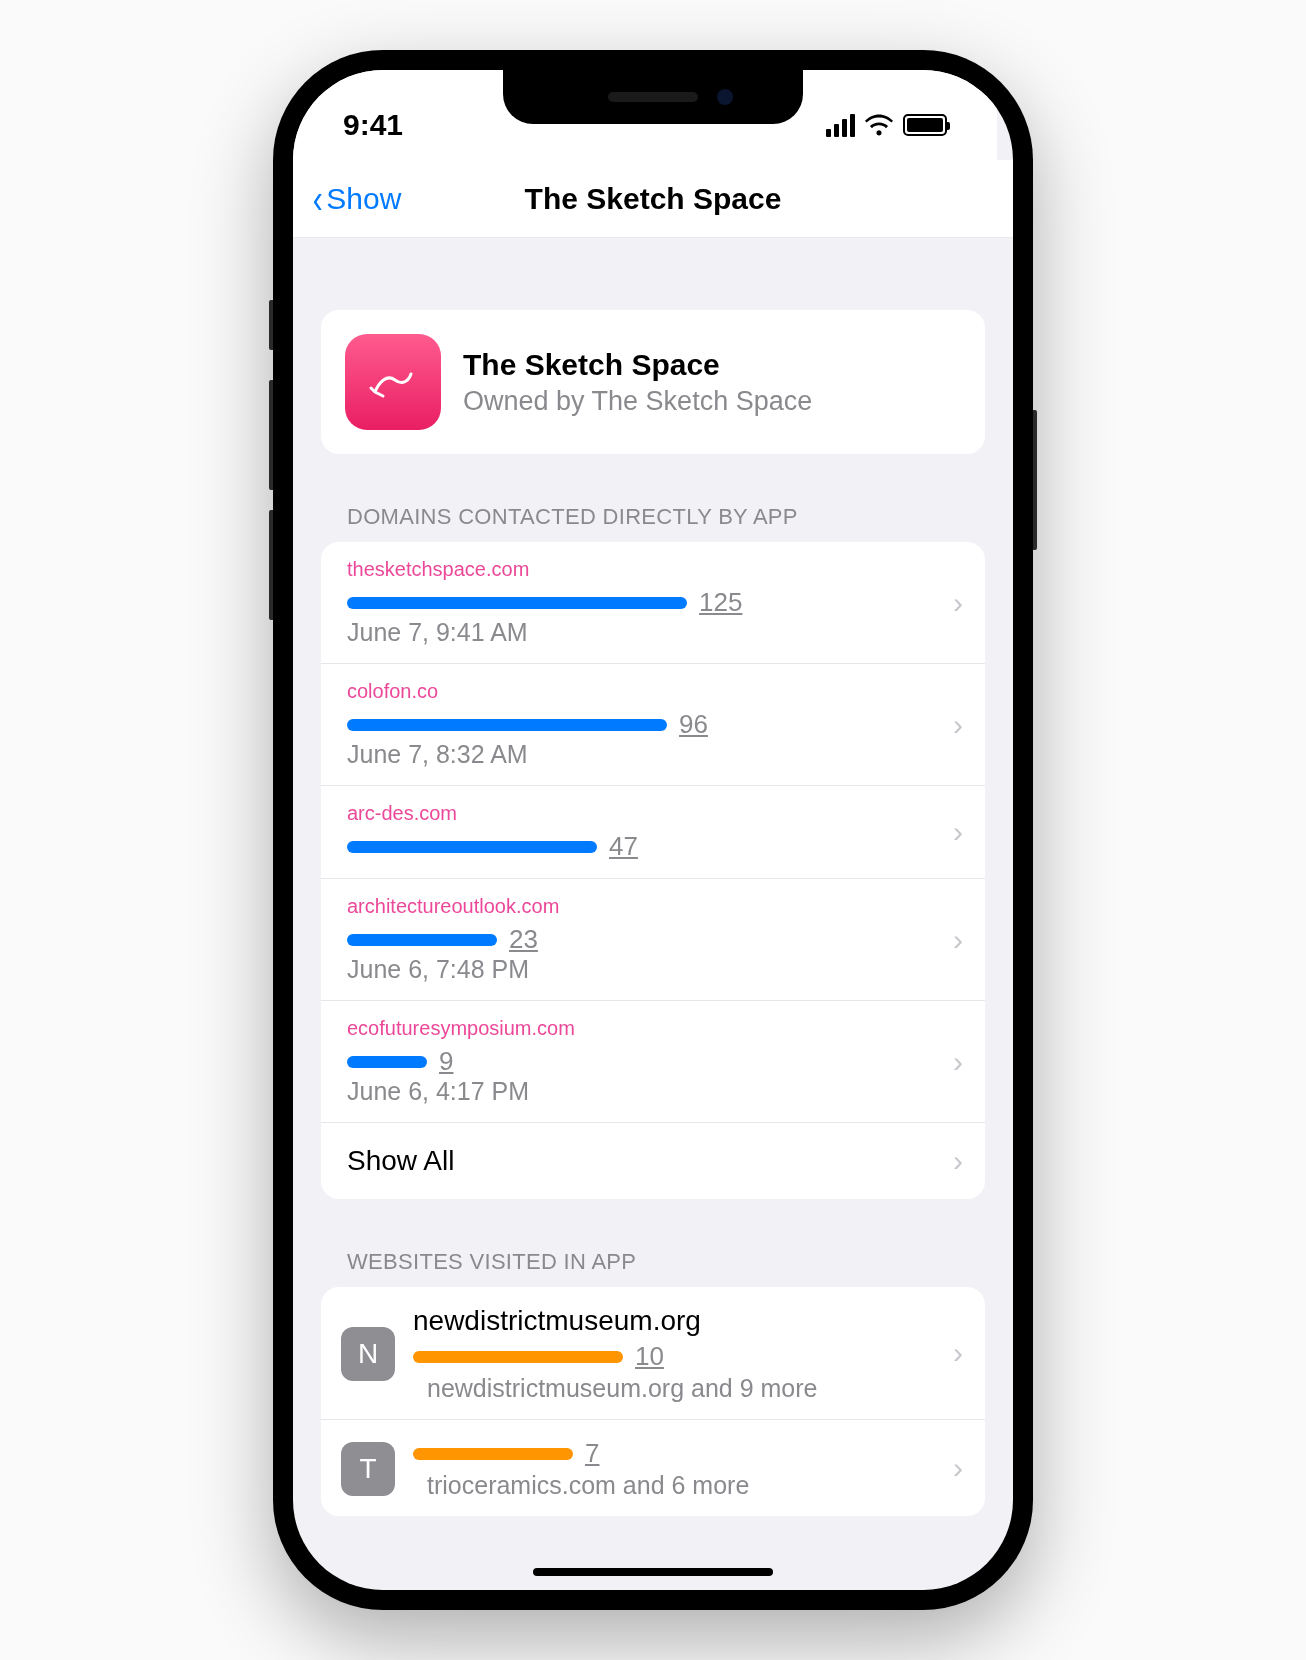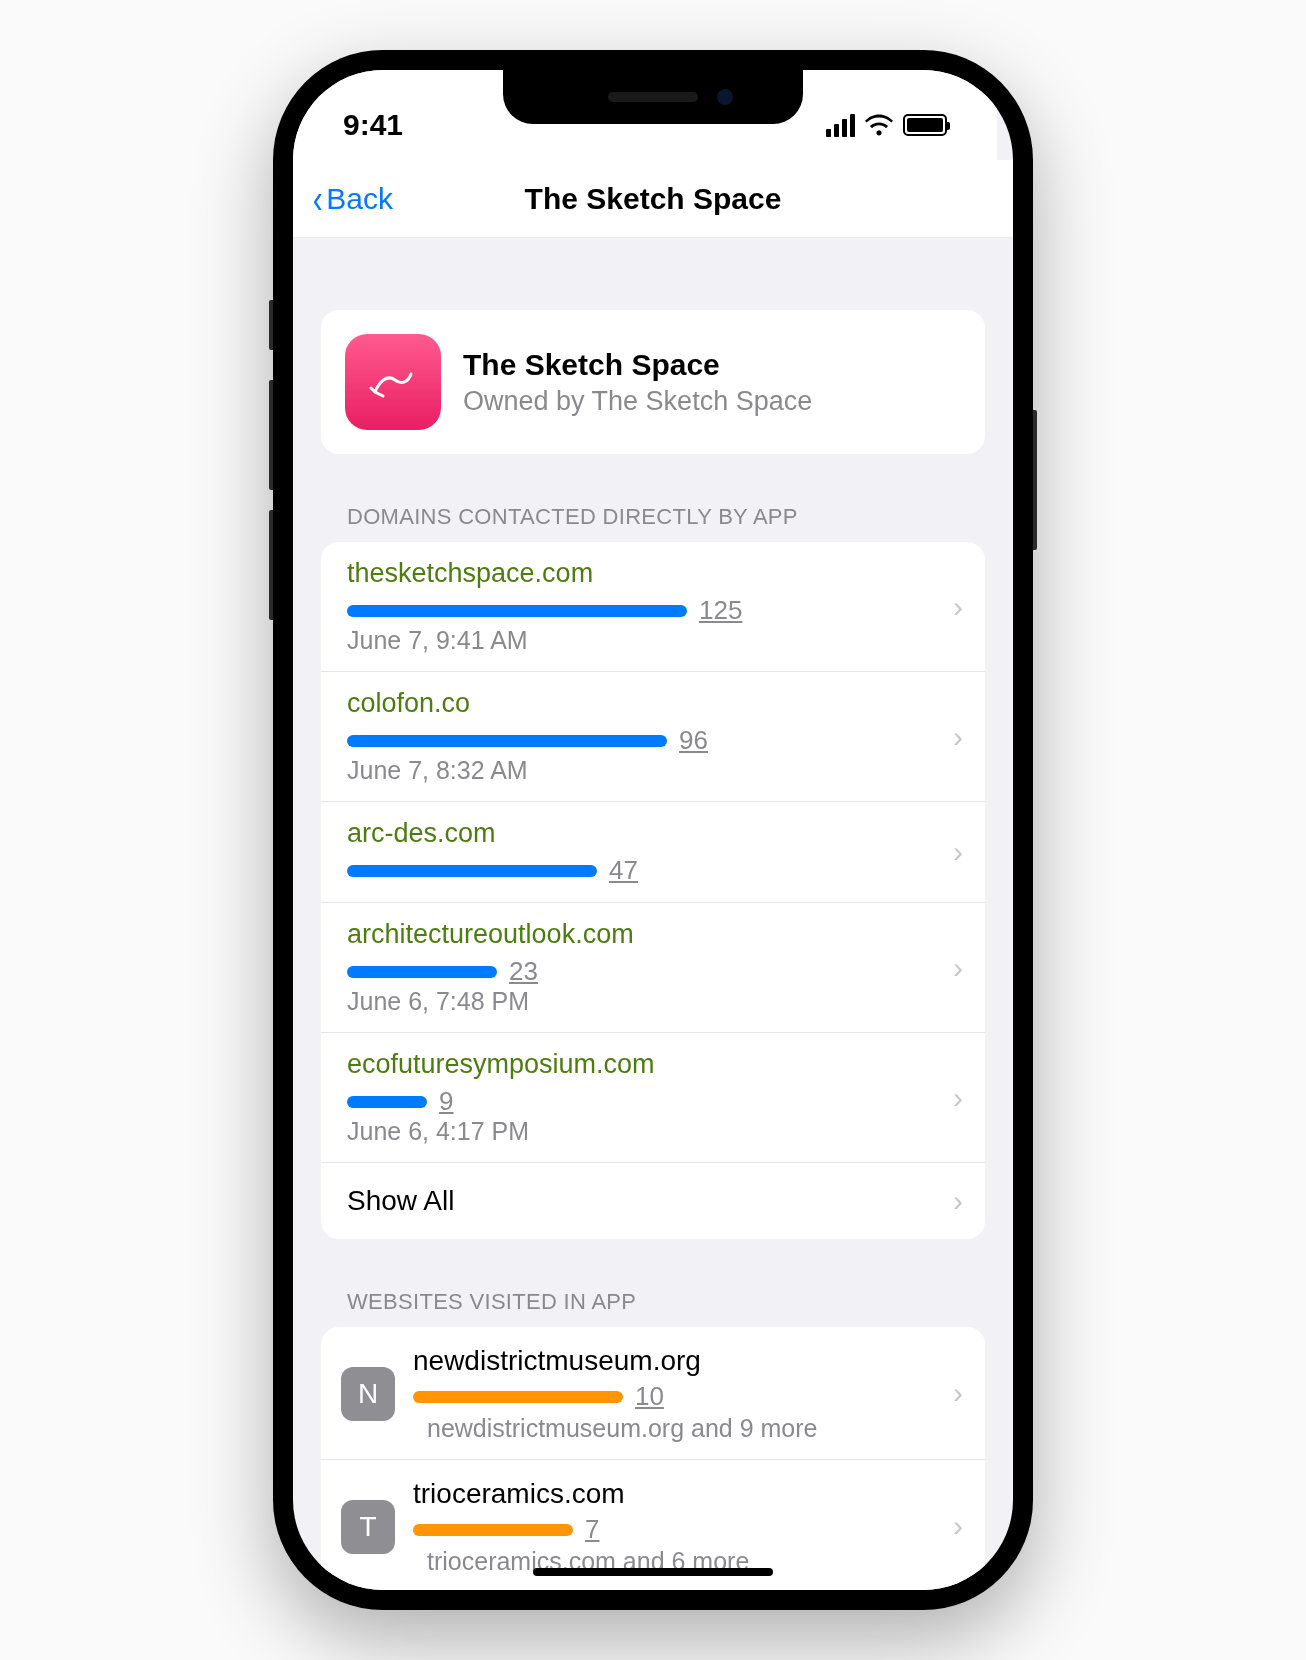--- a/index.html
+++ b/index.html
@@ -242,22 +242,22 @@
       border-radius: 18px;
       overflow: hidden;
     }
     .domain-row {
       padding: 16px 26px 16px 26px;
       border-bottom: 0.5px solid #e5e5ea;
       position: relative;
     }
     .domain-row:last-child { border-bottom: none; }
     .domain-name {
-      font-size: 27px;
-      color: #4d7c0f;
+      font-size: 20px;
+      color: #ec4899;
       margin-bottom: 6px;
     }
     .bar-container {
       display: flex;
       align-items: center;
       gap: 12px;
     }
     .bar {
       height: 12px;
       border-radius: 6px;
@@ -376,21 +376,21 @@
         </svg>
         <div class="battery-icon">
           <div class="battery-fill"></div>
         </div>
       </div>
     </div>
 
     <div class="nav-bar">
       <div class="back-btn">
         <span class="back-chevron">‹</span>
-        <span>Back</span>
+        <span>Show</span>
       </div>
       <div class="nav-title">The Sketch Space</div>
     </div>
 
     <div class="content">
 
       <div class="app-header-card">
         <div class="app-icon">
           <svg width="56" height="56" viewBox="0 0 56 56" fill="none" stroke="#fff" stroke-width="3" stroke-linecap="round" stroke-linejoin="round">
             <path d="M10 38 C 14 28, 22 20, 30 26 C 38 32, 44 26, 46 20 M10 38 L 18 42 M10 38 L 6 34"></path>
@@ -472,21 +472,20 @@
               <div class="bar-count">10</div>
             </div>
             <div class="site-sub">newdistrictmuseum.org and 9 more</div>
           </div>
           <span class="chevron">›</span>
         </div>
 
         <div class="site-row">
           <div class="favicon">T</div>
           <div class="site-content">
-            <div class="site-name">trioceramics.com</div>
             <div class="bar-container">
               <div class="bar bar-orange" style="width:160px"></div>
               <div class="bar-count">7</div>
             </div>
             <div class="site-sub">trioceramics.com and 6 more</div>
           </div>
           <span class="chevron">›</span>
         </div>
 
       </div>

